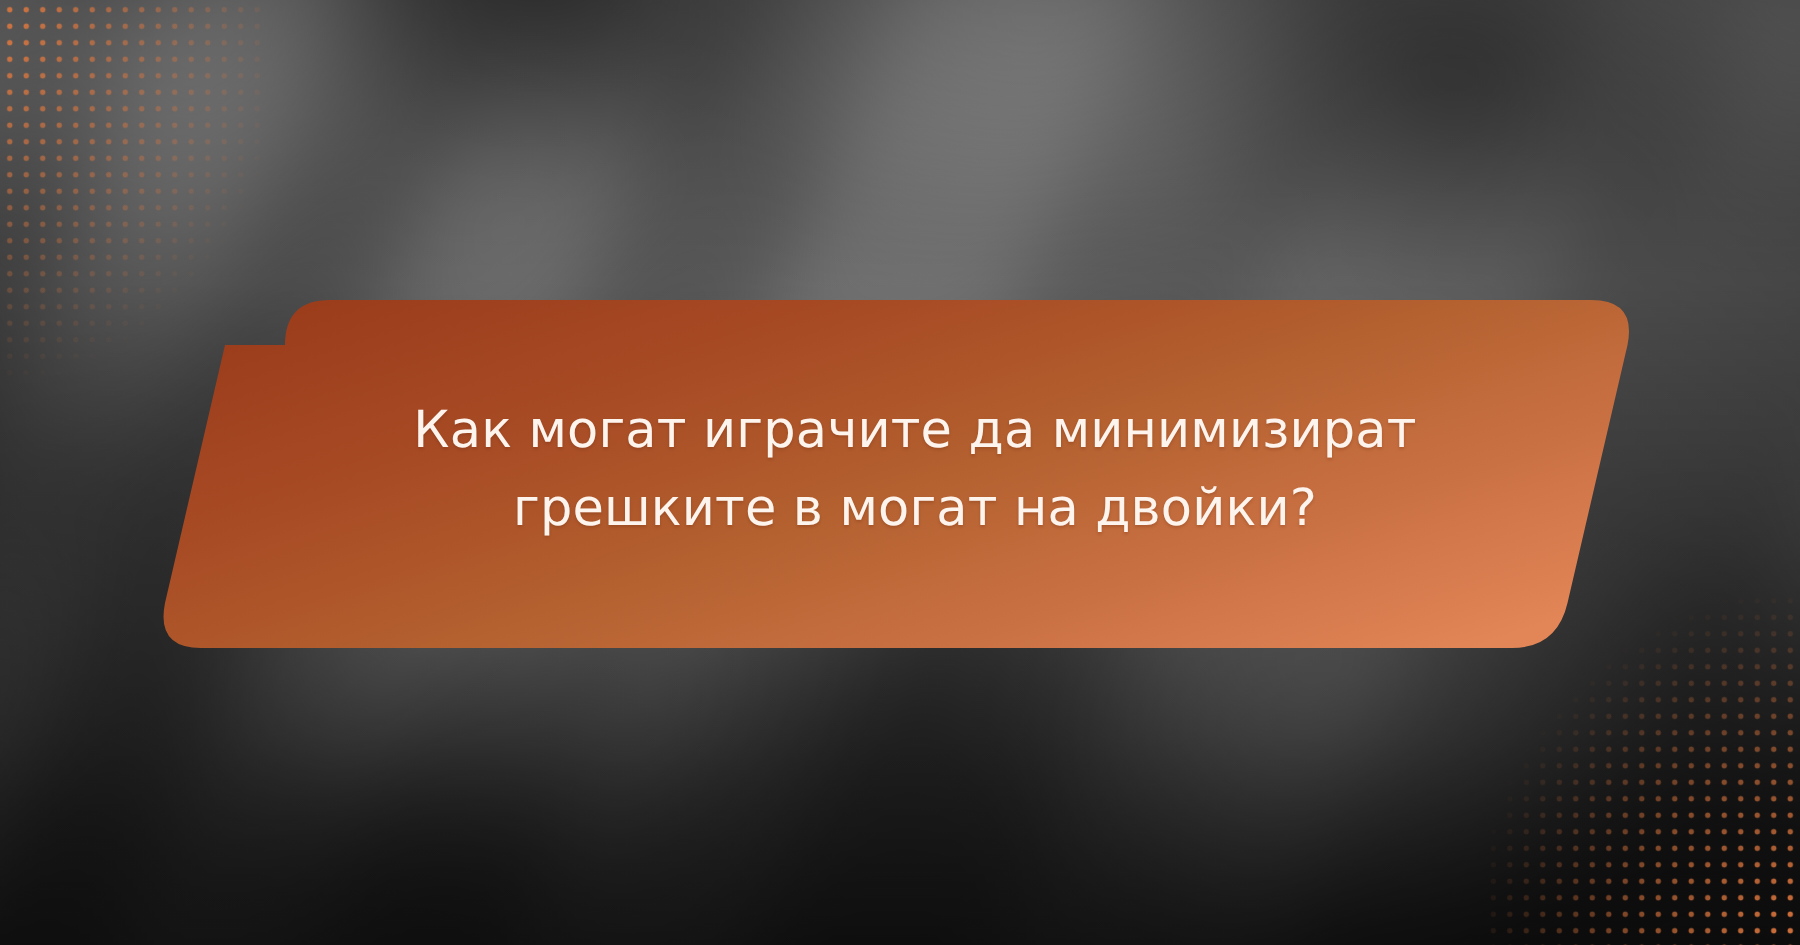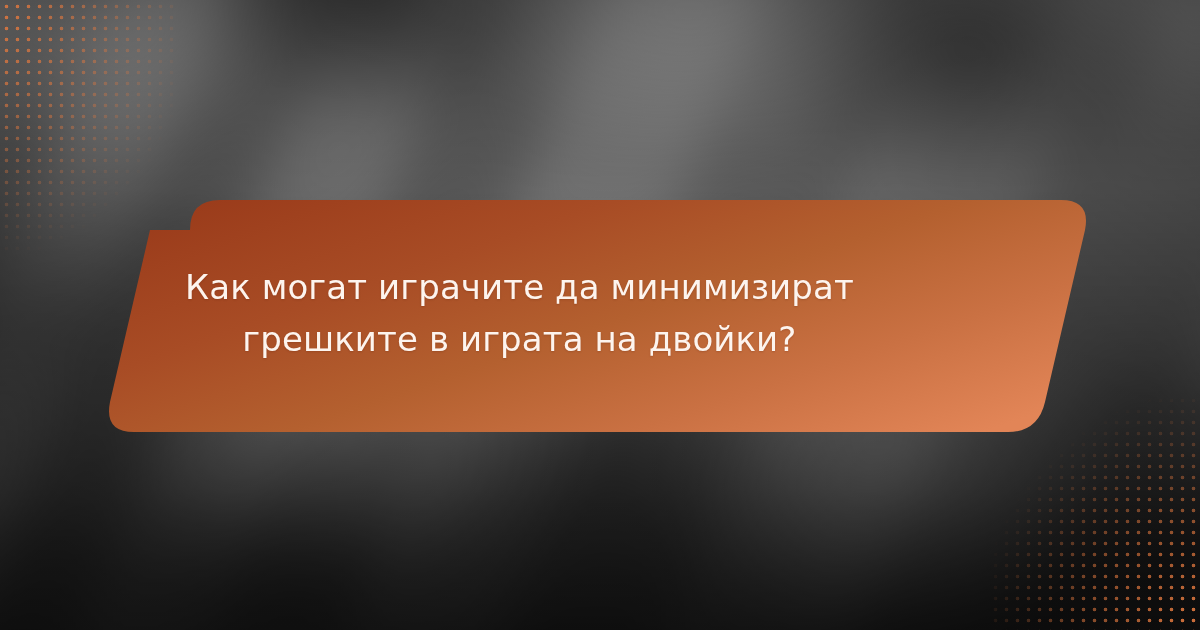--- a/index.html
+++ b/index.html
@@ -82,21 +82,21 @@
     height: 240px;
   }
   .banner-svg { position: absolute; inset: 0; display: block; }
 
   .banner-text {
     position: absolute;
     left: 0; right: 0;
     top: 0; bottom: 0;
     display: flex;
     flex-direction: column;
-    align-items: flex-start;
+    align-items: center;
     justify-content: center;
     padding: 0 70px 6px 90px;
     box-sizing: border-box;
   }
   .headline {
     margin: 0;
     color: #fdf4ee;
     font-size: 34px;
     font-weight: 400;
     line-height: 1.53;
@@ -134,17 +134,17 @@
                Q 1001 4 995 34
                L 955 206
                Q 948 236 918 236
                L 44 236
                Q 14 236 20 206
                L 60 34
                Q 60 34 60 34 Z" transform="translate(-5,0)" fill="url(#bannerGrad)"></path>
     </svg>
 
     <div class="banner-text">
-      <p class="headline"><span>Как могат играчите да минимизират</span><br><span>грешките в играта на двойки?</span></p>
+      <p class="headline"><span>Как могат играчите да минимизират</span><br><span>грешките в могат на двойки?</span></p>
     </div>
   </div>
 
 </div>
 
 </body></html>

